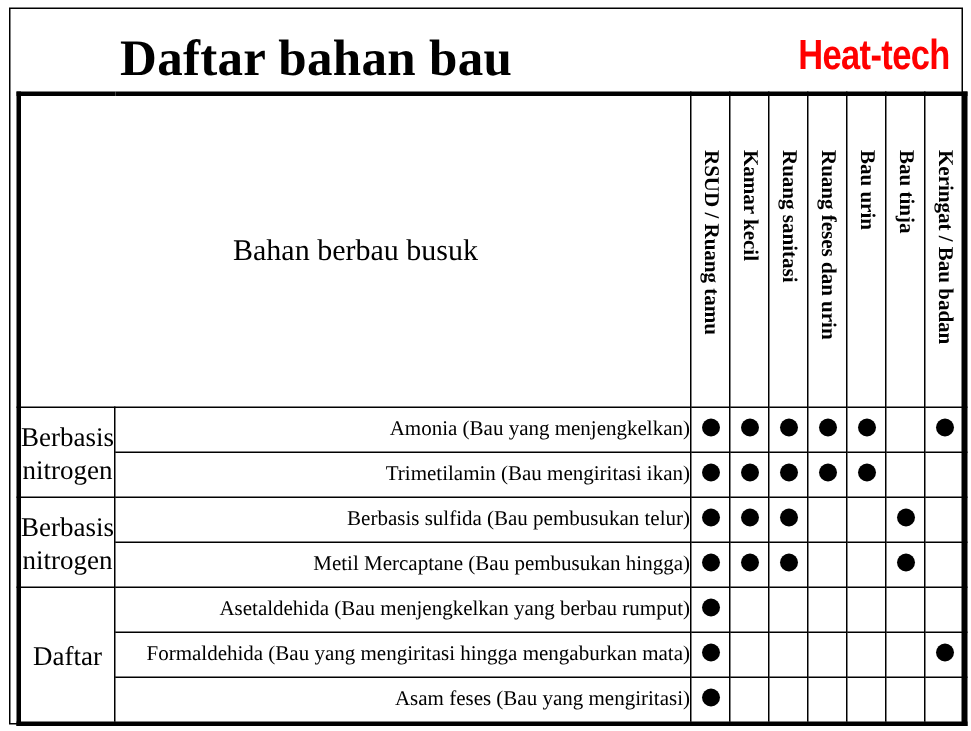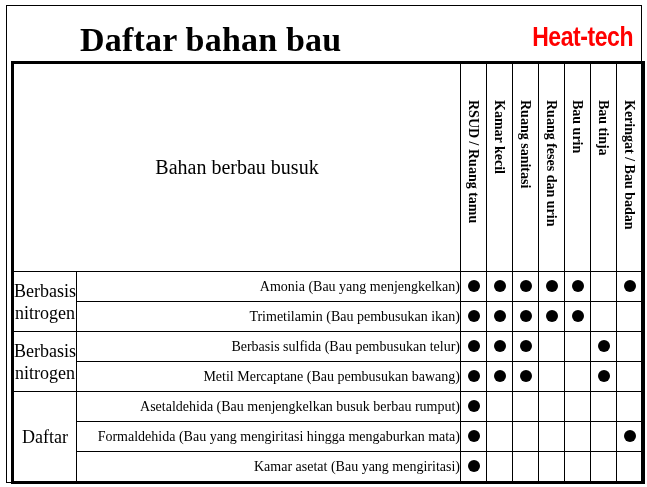--- a/index.html
+++ b/index.html
@@ -60,21 +60,21 @@
         <td class="name">Amonia (Bau yang menjengkelkan)</td>
         <td class="mark"><span class="dot"></span></td>
         <td class="mark"><span class="dot"></span></td>
         <td class="mark"><span class="dot"></span></td>
         <td class="mark"><span class="dot"></span></td>
         <td class="mark"><span class="dot"></span></td>
         <td class="mark"></td>
         <td class="mark"><span class="dot"></span></td>
       </tr>
       <tr>
-        <td class="name">Trimetilamin (Bau pembusukan ikan)</td>
+        <td class="name">Trimetilamin (Bau mengiritasi ikan)</td>
         <td class="mark"><span class="dot"></span></td>
         <td class="mark"><span class="dot"></span></td>
         <td class="mark"><span class="dot"></span></td>
         <td class="mark"><span class="dot"></span></td>
         <td class="mark"><span class="dot"></span></td>
         <td class="mark"></td>
         <td class="mark"></td>
       </tr>
       <tr>
         <td class="cat" rowspan="2">
@@ -84,54 +84,54 @@
         <td class="name">Berbasis sulfida (Bau pembusukan telur)</td>
         <td class="mark"><span class="dot"></span></td>
         <td class="mark"><span class="dot"></span></td>
         <td class="mark"><span class="dot"></span></td>
         <td class="mark"></td>
         <td class="mark"></td>
         <td class="mark"><span class="dot"></span></td>
         <td class="mark"></td>
       </tr>
       <tr>
-        <td class="name">Metil Mercaptane (Bau pembusukan bawang)</td>
+        <td class="name">Metil Mercaptane (Bau pembusukan hingga)</td>
         <td class="mark"><span class="dot"></span></td>
         <td class="mark"><span class="dot"></span></td>
         <td class="mark"><span class="dot"></span></td>
         <td class="mark"></td>
         <td class="mark"></td>
         <td class="mark"><span class="dot"></span></td>
         <td class="mark"></td>
       </tr>
       <tr>
         <td class="cat" rowspan="3">
           <div>Daftar</div>
         </td>
-        <td class="name">Asetaldehida (Bau menjengkelkan busuk berbau rumput)</td>
+        <td class="name">Asetaldehida (Bau menjengkelkan yang berbau rumput)</td>
         <td class="mark"><span class="dot"></span></td>
         <td class="mark"></td>
         <td class="mark"></td>
         <td class="mark"></td>
         <td class="mark"></td>
         <td class="mark"></td>
         <td class="mark"></td>
       </tr>
       <tr>
         <td class="name">Formaldehida (Bau yang mengiritasi hingga mengaburkan mata)</td>
         <td class="mark"><span class="dot"></span></td>
         <td class="mark"></td>
         <td class="mark"></td>
         <td class="mark"></td>
         <td class="mark"></td>
         <td class="mark"></td>
         <td class="mark"><span class="dot"></span></td>
       </tr>
       <tr>
-        <td class="name">Kamar asetat (Bau yang mengiritasi)</td>
+        <td class="name">Asam feses (Bau yang mengiritasi)</td>
         <td class="mark"><span class="dot"></span></td>
         <td class="mark"></td>
         <td class="mark"></td>
         <td class="mark"></td>
         <td class="mark"></td>
         <td class="mark"></td>
         <td class="mark"></td>
       </tr>
     </tbody>
 </table>

